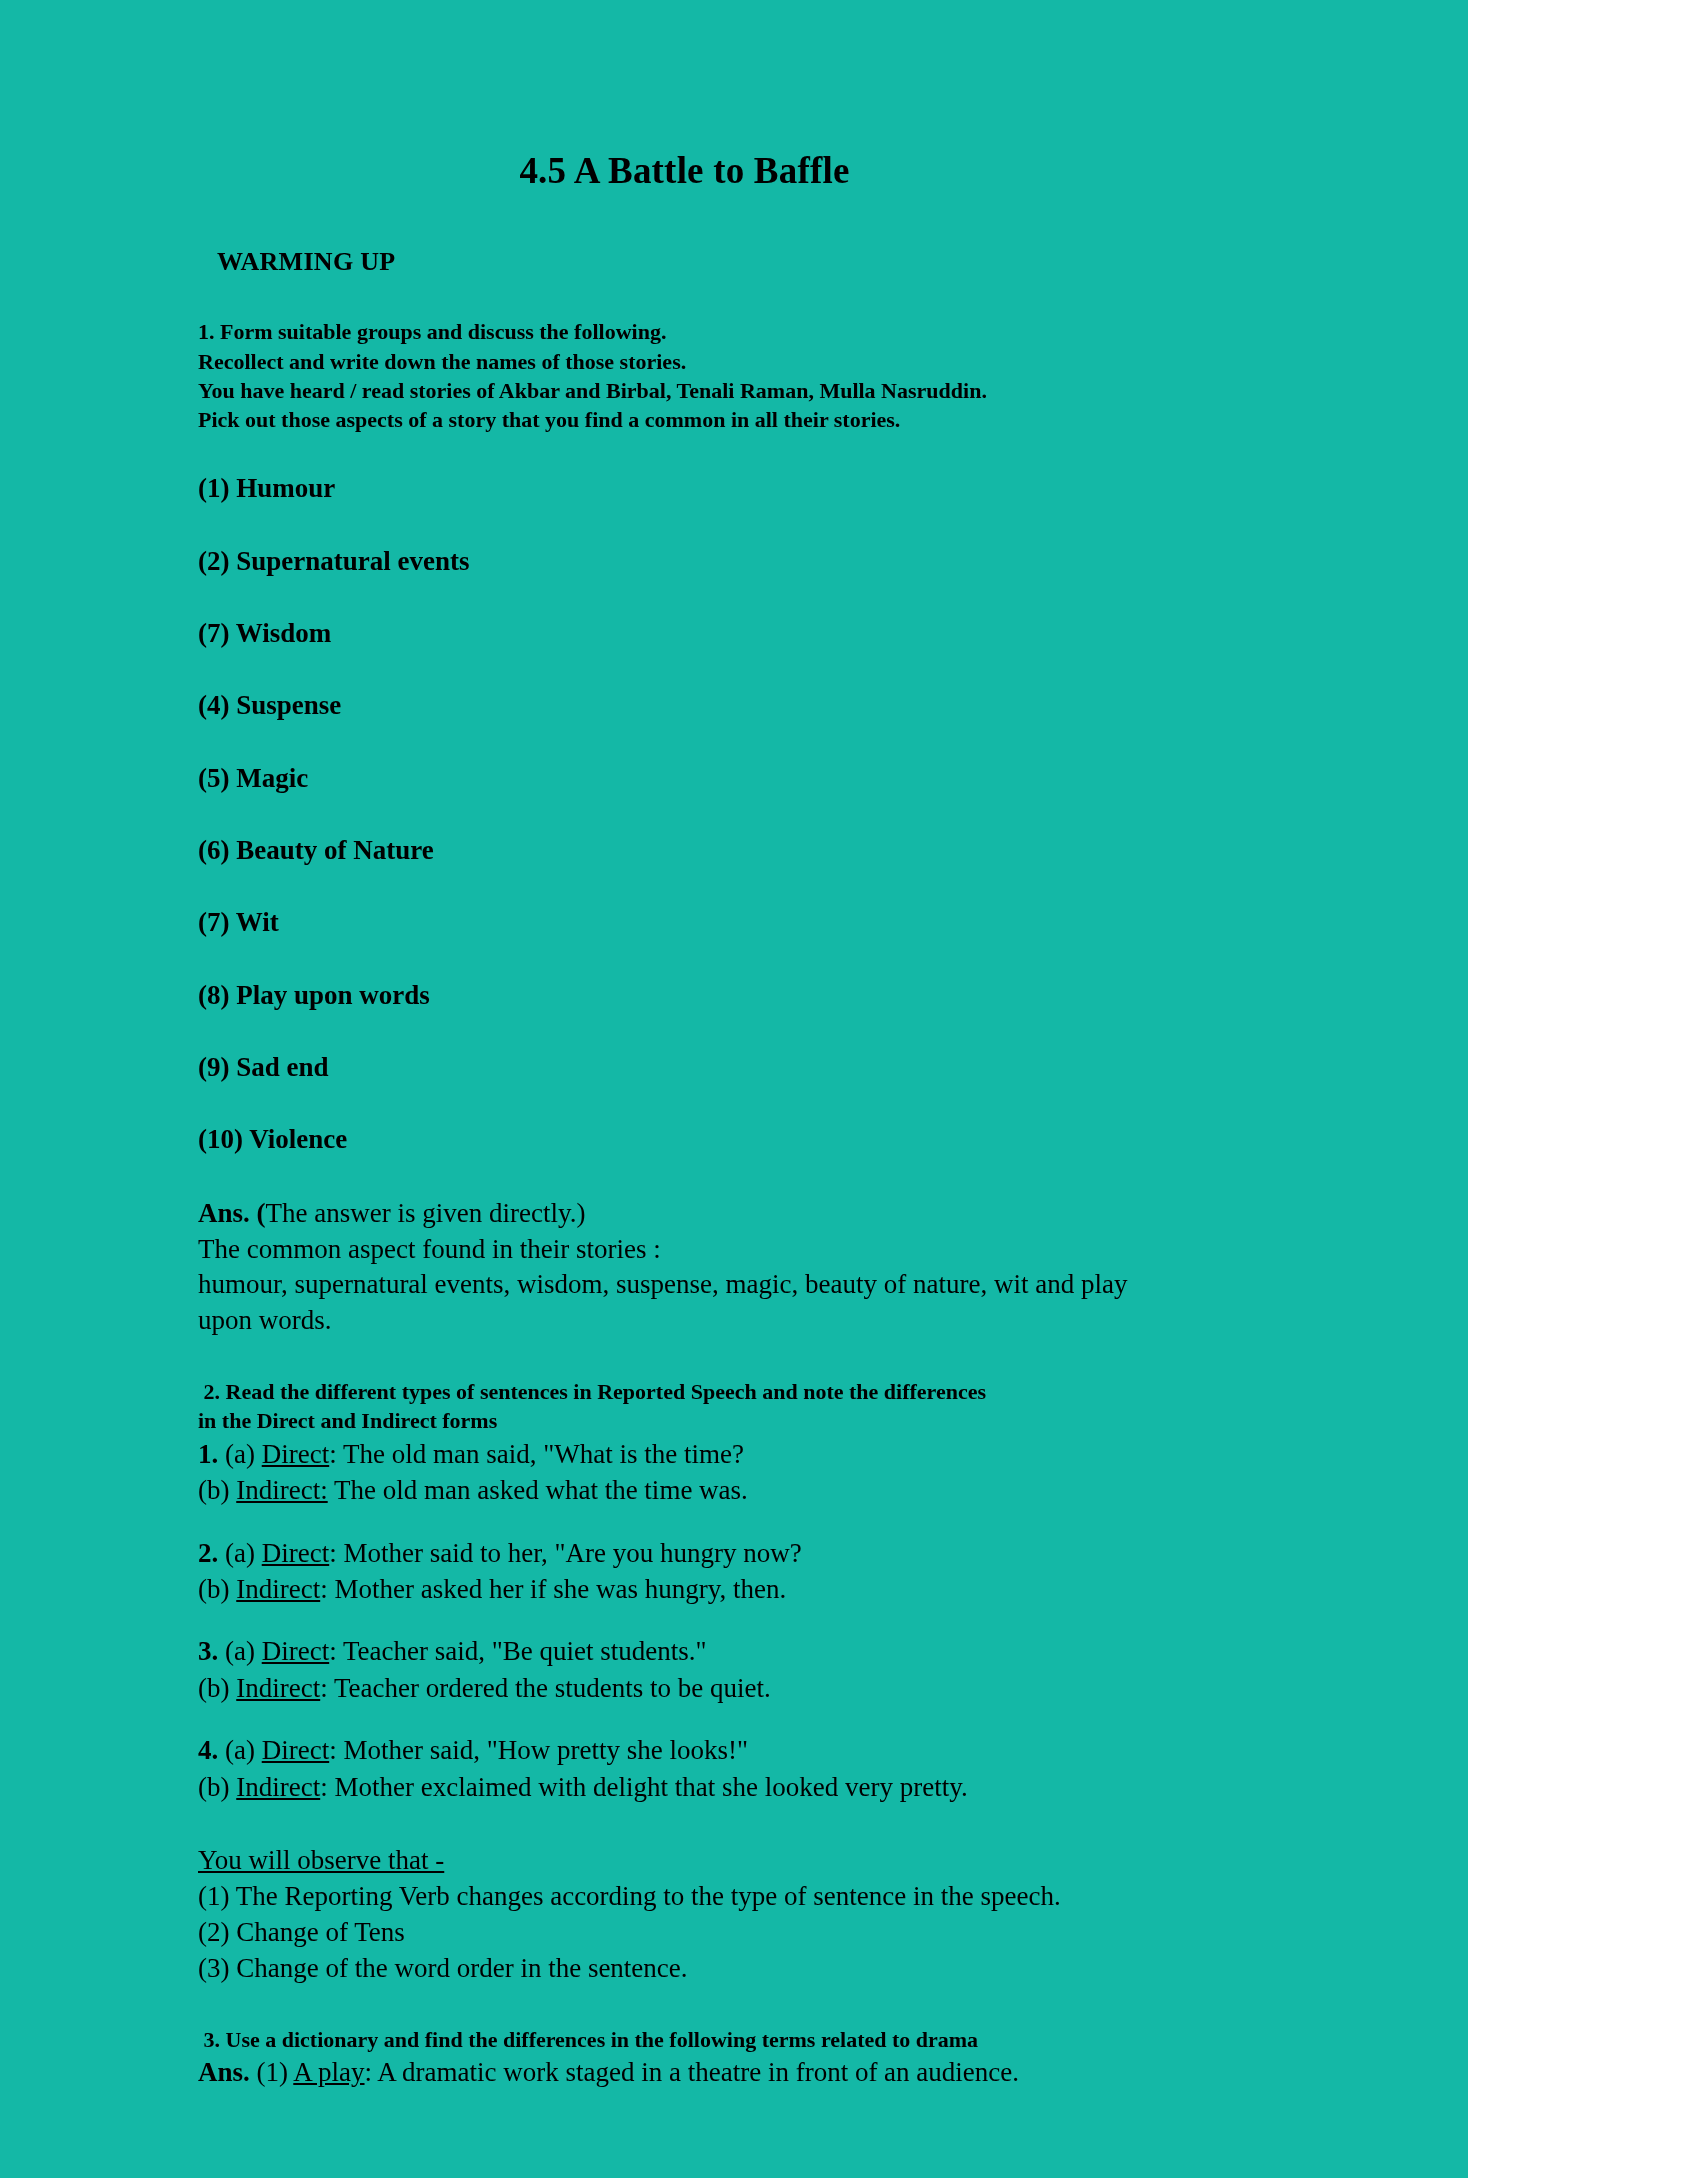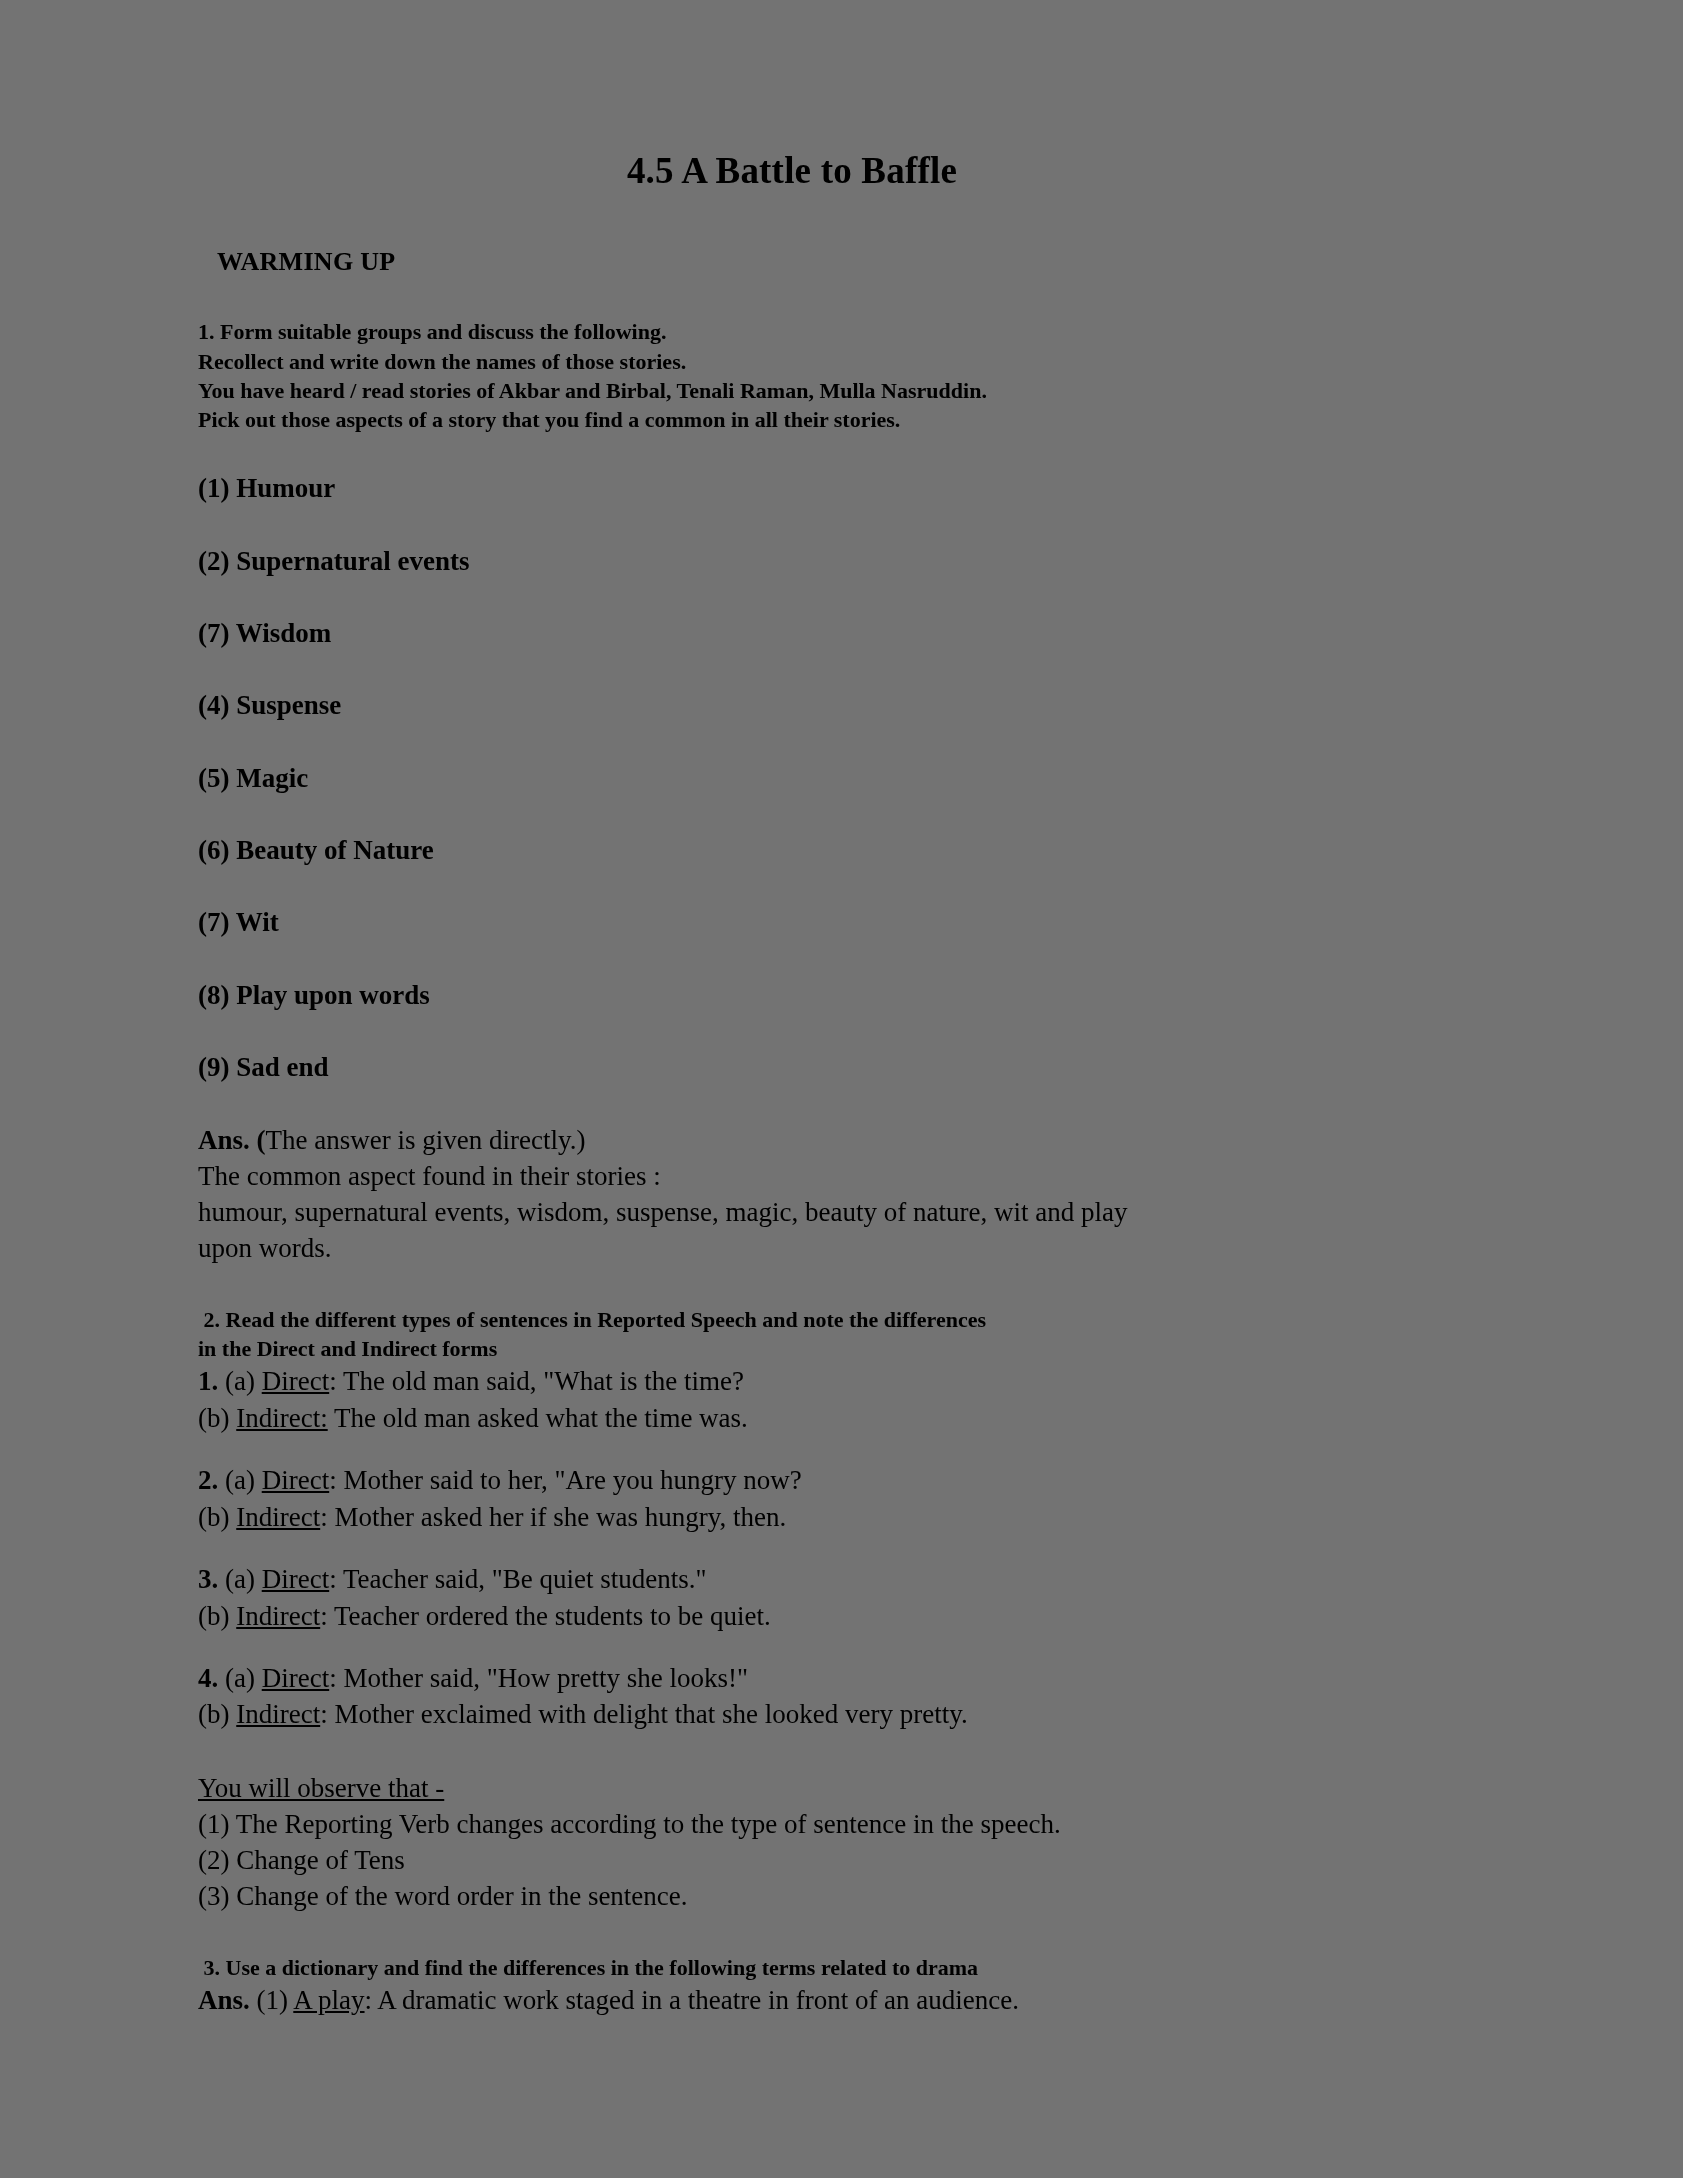--- a/index.html
+++ b/index.html
@@ -11,23 +11,23 @@
   body {
     width: 1683px;
     height: 2178px;
     font-family: "Liberation Serif", "DejaVu Serif", serif;
     color: #000000;
     -webkit-font-smoothing: antialiased;
   }
 
   .page {
     position: relative;
-    width: 1683px;
+    width: 1468px;
     height: 2178px;
-    background: #737373;
+    background: #14b8a6;
     box-sizing: border-box;
     padding: 149px 178px 10px 198px;
   }
 
   .doc-title {
     text-align: center;
     font-weight: bold;
     font-size: 37px;
     letter-spacing: 0.2px;
     margin: 0 0 0 0;
@@ -106,20 +106,21 @@
 
   <div class="list-item">(1) Humour</div>
   <div class="list-item">(2) Supernatural events</div>
   <div class="list-item">(7) Wisdom</div>
   <div class="list-item">(4) Suspense</div>
   <div class="list-item">(5) Magic</div>
   <div class="list-item">(6) Beauty of Nature</div>
   <div class="list-item">(7) Wit</div>
   <div class="list-item">(8) Play upon words</div>
   <div class="list-item">(9) Sad end</div>
+  <div class="list-item">(10) Violence</div>
 
   <div class="spacer-md"></div>
 
   <div class="plain-line"><span class="ans-strong">Ans. (</span><span>The answer is given directly.)</span></div>
   <div class="plain-line">The common aspect found in their stories :</div>
   <div class="plain-line">humour, supernatural events, wisdom, suspense, magic, beauty of nature, wit and play</div>
   <div class="plain-line">upon words.</div>
 
   <div class="spacer-md"></div>
 

